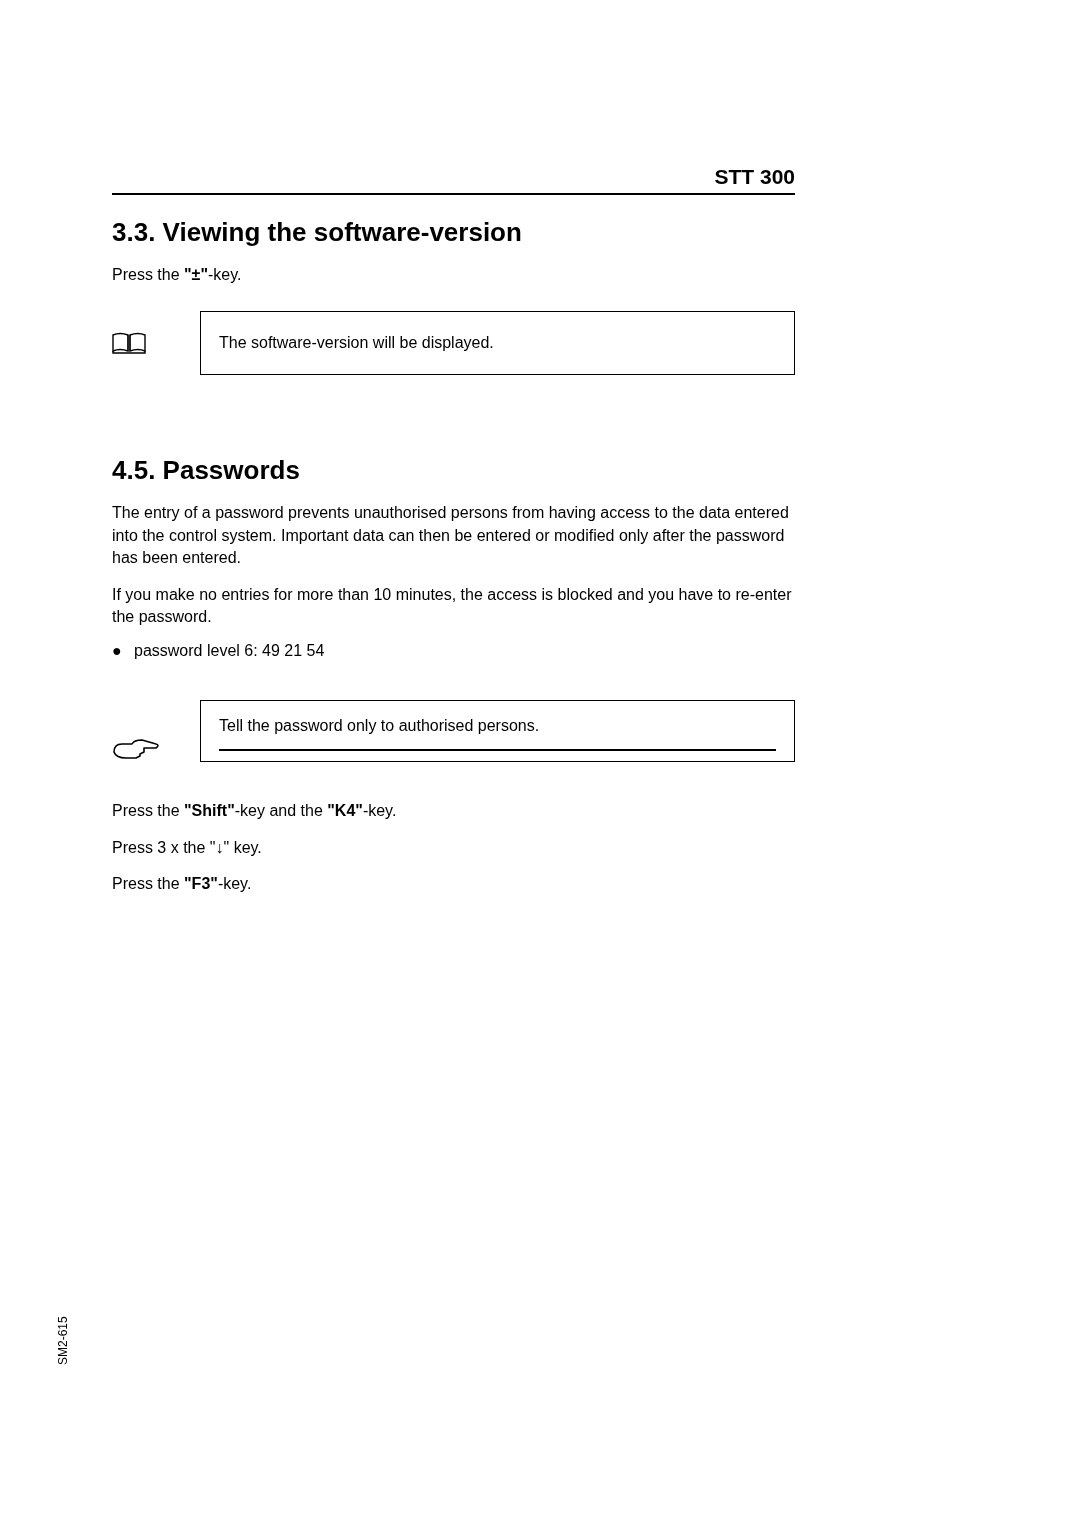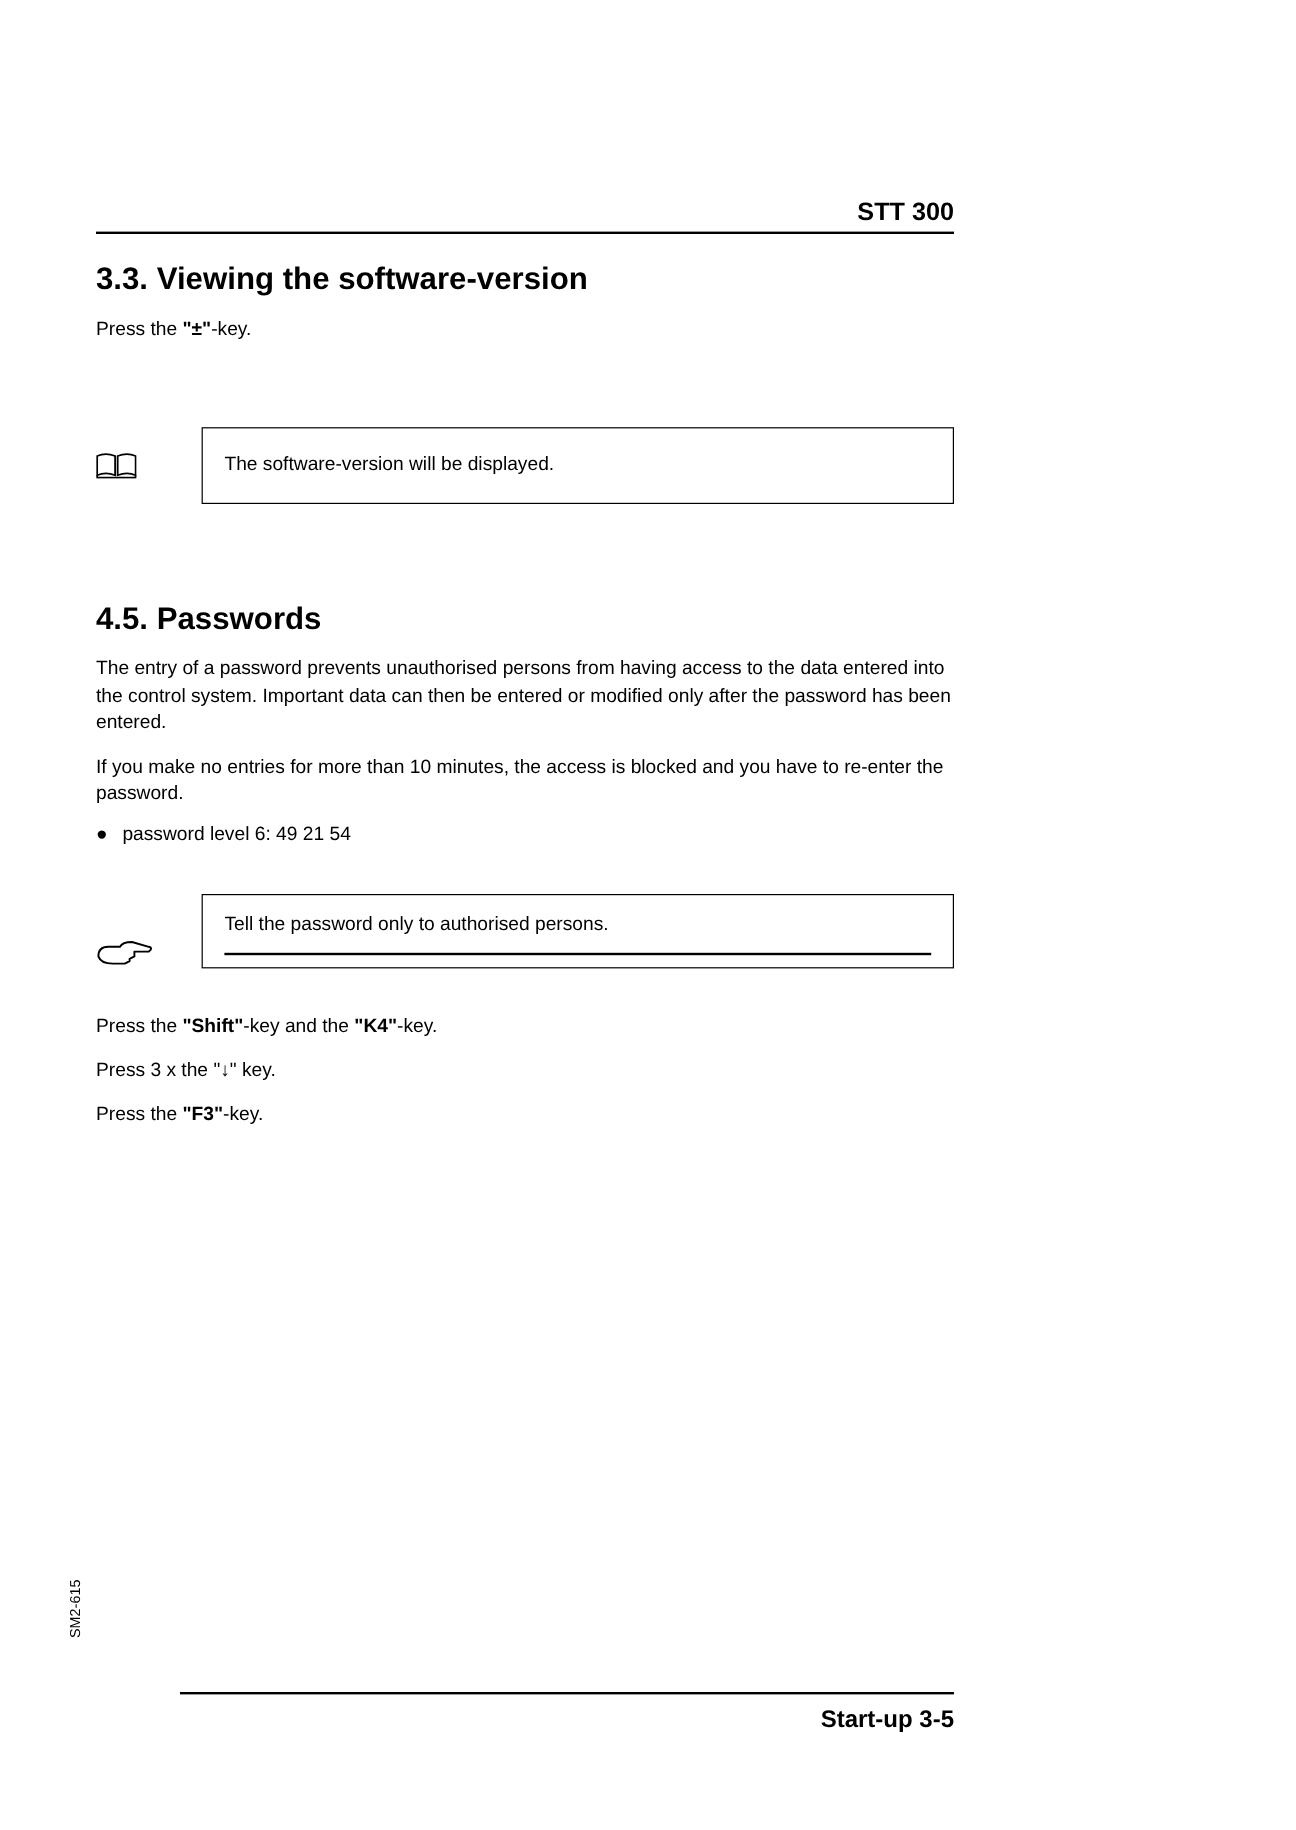--- a/index.html
+++ b/index.html
@@ -7,21 +7,21 @@
     padding: 0;
     font-family: Arial, Helvetica, sans-serif;
     background: #fff;
     color: #000;
   }
   .page {
     width: 903px;
     height: 1525px;
     position: relative;
     box-sizing: border-box;
-    padding: 165px 108px 0 80px;
+    padding: 165px 108px 0 112px;
   }
   .doc-header {
     text-align: right;
     font-weight: bold;
     font-size: 21px;
     margin-bottom: 4px;
   }
   .hr-top {
     border: none;
     border-top: 2px solid #000;
@@ -33,21 +33,21 @@
     margin: 0 0 16px 0;
   }
   .body-text {
     font-size: 16px;
     line-height: 1.4;
     margin: 0 0 14px 0;
   }
   .callout-row {
     display: flex;
     align-items: center;
-    margin-top: 70px;
+    margin-top: 25px;
     margin-bottom: 80px;
   }
   .callout-icon-cell {
     width: 88px;
     flex: 0 0 88px;
     display: flex;
     justify-content: flex-start;
     align-items: center;
   }
   .callout-box {
@@ -182,18 +182,14 @@
 
     <p class="body-text">Press 3 x the "↓" key.</p>
 
     <p class="body-text">
       <span>Press the </span><b>"F3"</b><span>-key.</span>
     </p>
   </div>
 
   <div class="side-label">SM2-615</div>
 
-  <div class="footer-area">
-    <hr class="hr-bottom">
-    <div class="footer-text">Start-up 3-5</div>
-  </div>
 
 </div>
 
 </body></html>

